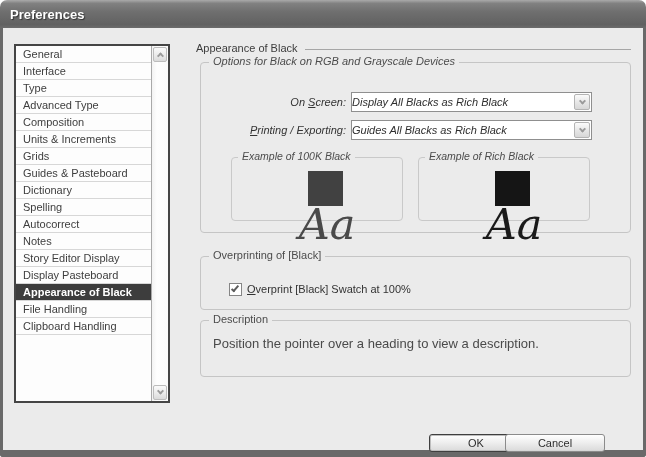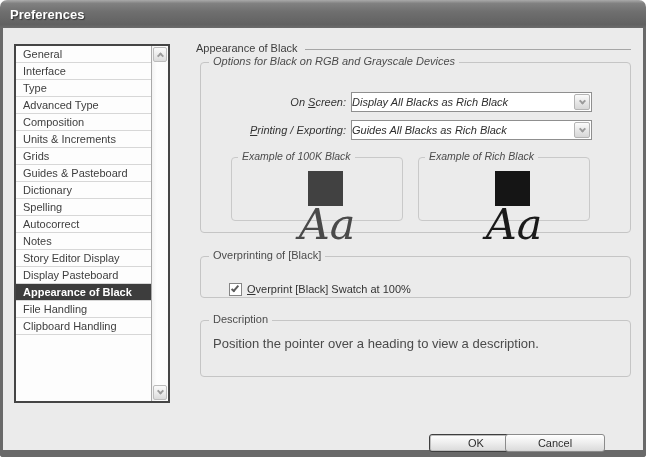--- a/index.html
+++ b/index.html
@@ -59,21 +59,21 @@
   .heading .htext{ white-space:nowrap; color:#3c3c3c; }
   .heading .rule{ flex:1; height:1px; background:#a6a6a6; margin-left:7px; margin-top:2px; }
 
   
   .groupbox{ position:absolute; border:1px solid #c5c5c5; border-radius:4px; }
   .legend{
     position:absolute; top:-8px; left:8px; background:#ebebeb; padding:0 4px;
     color:#4c4c4c; white-space:nowrap;
   }
   .g-options{ left:197px; top:34px;  width:431px; height:171px;font-style:italic; }
-  .g-over   { left:197px; top:228px; width:431px; height:42px;  }
+  .g-over   { left:197px; top:228px; width:431px; height:54px;  }
   .g-desc   { left:197px; top:292px; width:431px; height:57px;  }
 
   
   .fieldlabel{ position:absolute; width:145px; left:0; text-align:right; color:#333; white-space:nowrap; }
   .lab1{ top:33px; } .lab2{ top:61px; }
   .combo{
     position:absolute; left:150px; width:241px; height:20px;
     background:#ffffff; border:1px solid #8f8f8f;
     display:flex; align-items:center;
   }

